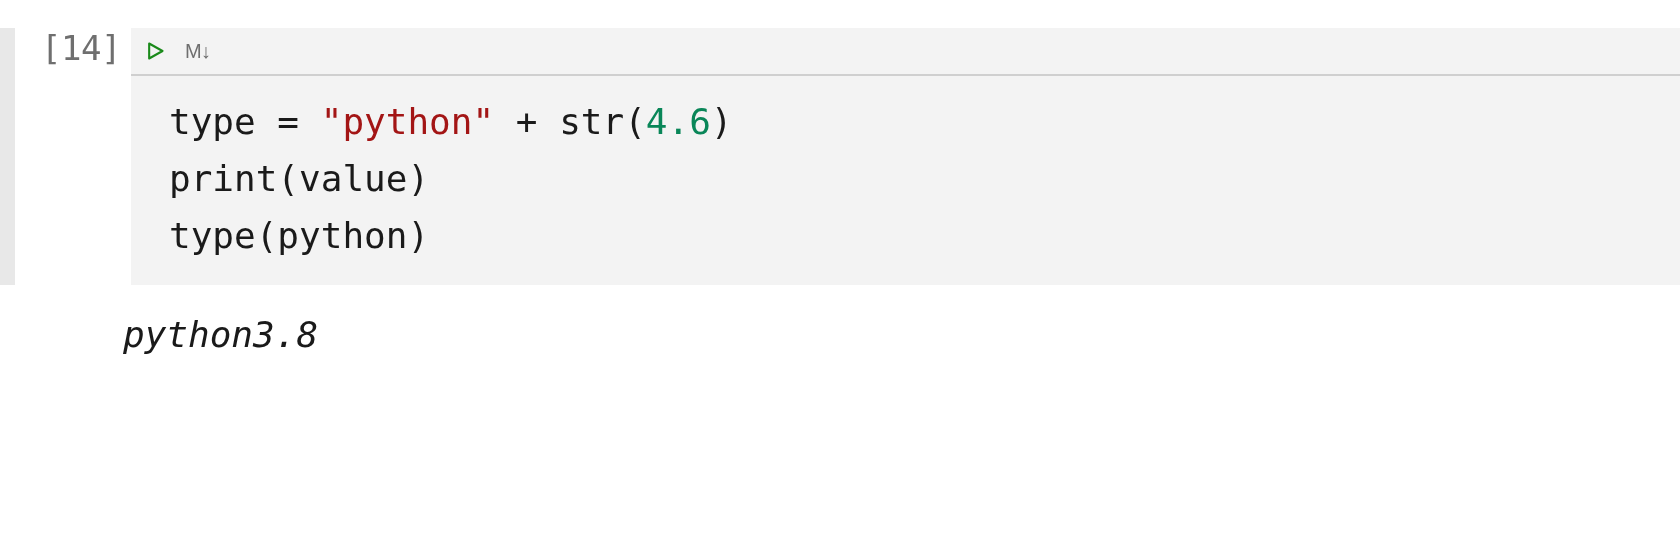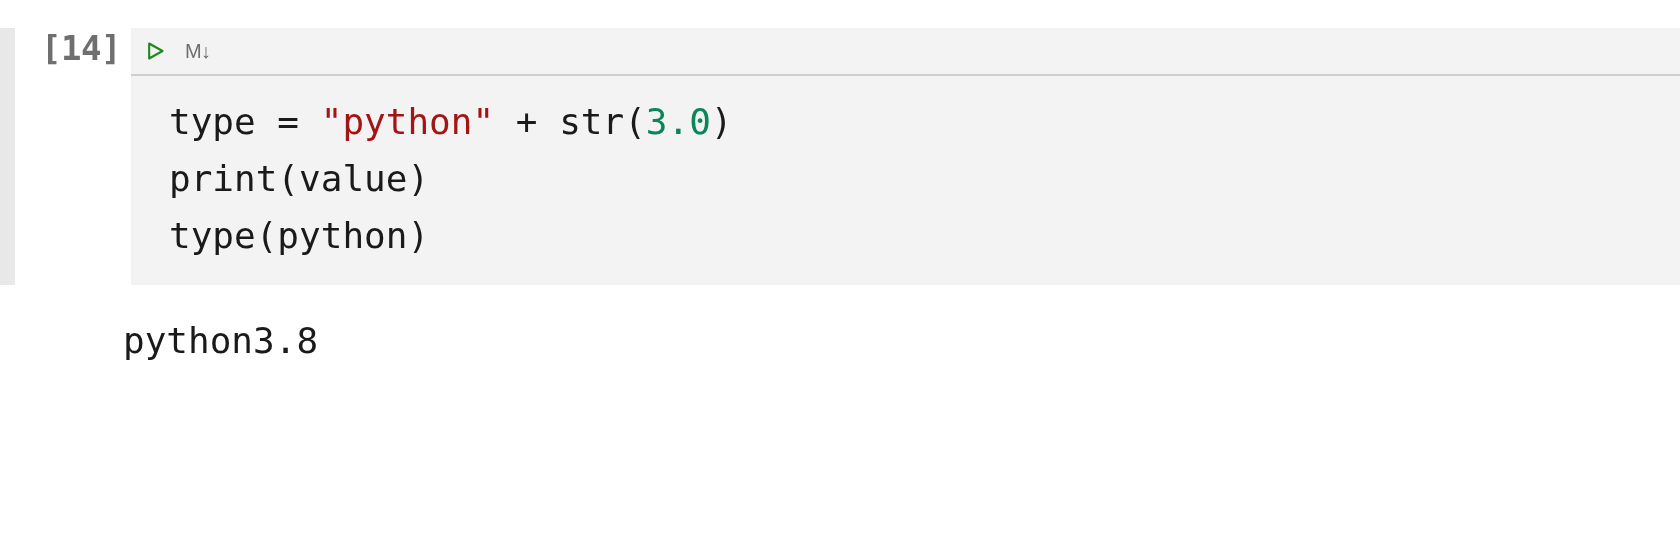--- a/index.html
+++ b/index.html
@@ -20,21 +20,21 @@
       align-self: stretch;
       margin-right: 8px;
     }
     .prompt-area {
       width: 108px;
       text-align: right;
       padding-right: 10px;
     }
     .prompt-label {
       color: #6f6f6f;
-      font-weight: bold;
+      font-weight: normal;
       font-size: 34px;
       letter-spacing: -0.5px;
     }
     .cell-body {
       flex: 1;
       display: flex;
       flex-direction: column;
     }
     .toolbar {
       display: flex;
@@ -79,40 +79,40 @@
       background: #ffffff;
       align-self: stretch;
       margin-right: 8px;
     }
     .output-body {
       padding-left: 60px;
       font-size: 36px;
       line-height: 1.55;
       color: #1a1a1a;
     }
-    .output-block { margin-top: 16px; margin-bottom: 30px; white-space: pre; }
+    .output-block { margin-top: 10px; margin-bottom: 30px; white-space: pre; font-style: italic; }
   </style>
 </head>
 <body>
 
 <div class="cell">
   <div class="gutter-bar"></div>
   <div class="prompt-area">
     <span class="prompt-label">[14]</span>
   </div>
   <div class="cell-body">
     <div class="toolbar">
       <span class="run-icon">
         <svg viewBox="0 0 24 24">
           <polygon points="5,3 21,12 5,21" fill="none" stroke="#1a8a1a" stroke-width="2.5" stroke-linejoin="round"></polygon>
         </svg>
       </span>
       <span class="md-icon">M↓</span>
     </div>
-    <div class="code-area"><span>type = </span><span class="tok-str">"python"</span><span> + str(</span><span class="tok-num">3.0</span><span>)</span>
+    <div class="code-area"><span>type = </span><span class="tok-str">"python"</span><span> + str(</span><span class="tok-num">4.6</span><span>)</span>
 <span>print(value)</span>
 <span>type(python)</span></div>
   </div>
 </div>
 
 <div class="output-section">
   <div class="out-gutter-bar"></div>
   <div class="output-body">
     <div class="output-block">python3.8</div>
   </div>

